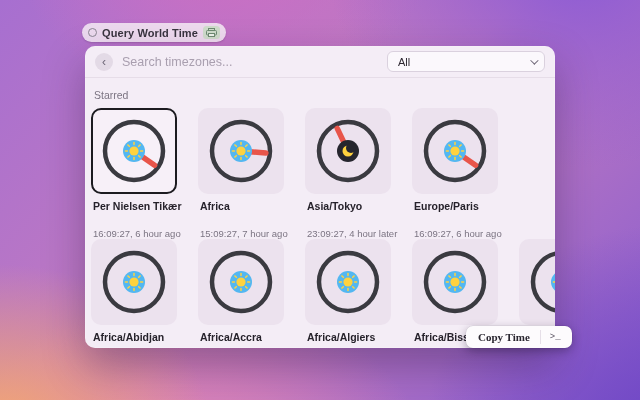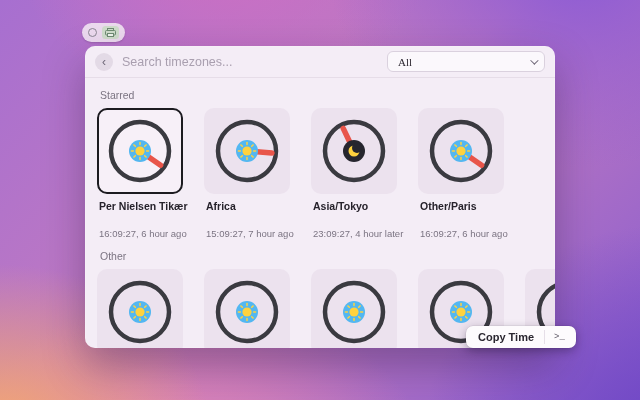--- a/index.html
+++ b/index.html
@@ -47,27 +47,27 @@
   }
   .search-input {
     flex:1; border:none; background:transparent; outline:none;
     font-family:"Liberation Sans","DejaVu Sans",sans-serif;
     font-size:12.5px; color:#2c2730; margin-left:9px;
   }
   .search-input::placeholder { color:#a99faf; }
   .filter-dropdown {
     width:158px; height:21px; background:#fbf8fc; border:1px solid #dad1de;
     border-radius:6px; display:flex; align-items:center; justify-content:space-between;
-    padding:0 8px 0 10px; cursor:pointer; flex:0 0 auto;font-family:Liberation Serif, serif;
+    padding:0 8px 0 10px; cursor:pointer; flex:0 0 auto;
   }
   .filter-dropdown .val { font-size:11px; color:#2c2730; }
   .chev { width:6px; height:6px; border-right:1.4px solid #6e6777; border-bottom:1.4px solid #6e6777; transform:rotate(45deg) translateY(-2px); }
 
   
-  .content { padding:0 12px; }
+  .content { padding:0 6px; }
   .section-label { font-size:10.5px; color:#7b7482; margin:11px 3px 7px 3px; }
   .grid { display:flex; gap:7px; }
   .cell { width:100px; flex:0 0 auto; }
   .tile {
     width:86px; height:86px; background:#ece2ee; border-radius:10px;
     display:flex; align-items:center; justify-content:center; cursor:pointer;
     border:2px solid transparent;
   }
   .tile.selected { background:#f7f0f8; border:2px solid #1c1b20; }
   .cell .name {
@@ -78,32 +78,33 @@
     font-size:9.5px; color:#7b7482; margin:16px 1px 0 2px; white-space:nowrap; overflow:visible;
   }
 
   
   .copy-tooltip {
     position:absolute; left:466px; top:326px; height:22px;
     background:#fdfbfd; border-radius:7px; display:flex; align-items:center;
     box-shadow:0 3px 10px rgba(30,15,45,0.35), 0 0 0 0.5px rgba(0,0,0,0.08);
     padding:0 2px; z-index:5;
   }
-  .copy-tooltip .lbl { font-size:11px; font-weight:700; color:#2a2630; padding:0 10px; }
+  .copy-tooltip .lbl { font-size:11px; font-weight:700; color:#2a2630; padding:0 10px;font-family:Liberation Serif, serif; }
   .copy-tooltip .sep { width:1px; height:14px; background:#e6dfe8; }
   .copy-tooltip .key {
     font-family:"Liberation Mono","DejaVu Sans Mono",monospace;
     font-size:9px; color:#5c5664; padding:0 9px;
   }
 </style>
 </head>
 <body>
 
 <div class="title-pill">
   <span class="record-ring"></span>
+  <span class="t">Query World Time</span>
   <span class="printer-badge">
     <svg width="11" height="9" viewBox="0 0 11 9">
       <rect x="0.5" y="2.5" width="10" height="4.5" rx="1" fill="none" stroke="#6f8b72" stroke-width="1"></rect>
       <rect x="2.5" y="0.5" width="6" height="2" fill="none" stroke="#6f8b72" stroke-width="1"></rect>
       <rect x="2.5" y="5.5" width="6" height="3" fill="#eef3ec" stroke="#6f8b72" stroke-width="1"></rect>
     </svg>
   </span>
 </div>
 
 <div class="window">
@@ -190,28 +191,27 @@
                 <line x1="39.66690475583121" y1="30.33309524416879" x2="41.08111831820431" y2="28.91888168179569" stroke="#ffd23e" stroke-width="1.5" stroke-linecap="round"></line>
                 <line x1="41.6" y1="35" x2="43.6" y2="35" stroke="#ffd23e" stroke-width="1.5" stroke-linecap="round"></line>
                 <line x1="39.66690475583121" y1="39.66690475583121" x2="41.08111831820431" y2="41.08111831820431" stroke="#ffd23e" stroke-width="1.5" stroke-linecap="round"></line>
                 <line x1="35" y1="41.6" x2="35" y2="43.6" stroke="#ffd23e" stroke-width="1.5" stroke-linecap="round"></line>
                 <line x1="30.33309524416879" y1="39.66690475583121" x2="28.918881681795693" y2="41.08111831820431" stroke="#ffd23e" stroke-width="1.5" stroke-linecap="round"></line>
                 <line x1="28.4" y1="35" x2="26.4" y2="35" stroke="#ffd23e" stroke-width="1.5" stroke-linecap="round"></line>
                 <line x1="30.333095244168785" y1="30.33309524416879" x2="28.91888168179569" y2="28.918881681795693" stroke="#ffd23e" stroke-width="1.5" stroke-linecap="round"></line>
                 <circle cx="35" cy="35" r="4.6" fill="#ffd23e"></circle>
               </svg>
             </div>
-    <div class="name">Other/Paris</div>
+    <div class="name">Europe/Paris</div>
     <div class="time">16:09:27, 6 hour ago</div>
   </div>
 </div>
   </div>
 
   <div class="section">
-    <div class="section-label">Other</div>
     <div class="grid">
   <div class="cell">
     <div class="tile">
               <svg width="70" height="70" viewBox="0 0 70 70">
                 <circle cx="35" cy="35" r="29" fill="none" stroke="#3a3a40" stroke-width="4.5"></circle>
                 <circle cx="35" cy="35" r="11" fill="#53b7f1"></circle>
                 <line x1="35" y1="28.4" x2="35" y2="26.4" stroke="#ffd23e" stroke-width="1.5" stroke-linecap="round"></line>
                 <line x1="39.66690475583121" y1="30.33309524416879" x2="41.08111831820431" y2="28.91888168179569" stroke="#ffd23e" stroke-width="1.5" stroke-linecap="round"></line>
                 <line x1="41.6" y1="35" x2="43.6" y2="35" stroke="#ffd23e" stroke-width="1.5" stroke-linecap="round"></line>
                 <line x1="39.66690475583121" y1="39.66690475583121" x2="41.08111831820431" y2="41.08111831820431" stroke="#ffd23e" stroke-width="1.5" stroke-linecap="round"></line>

